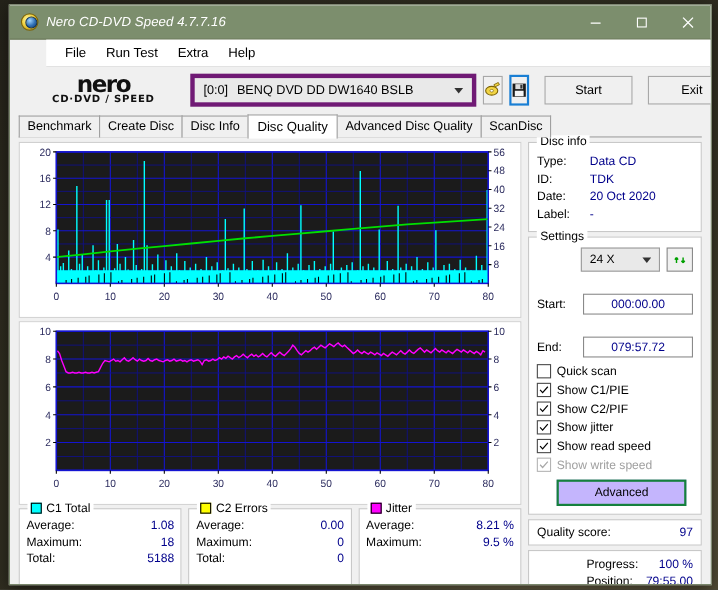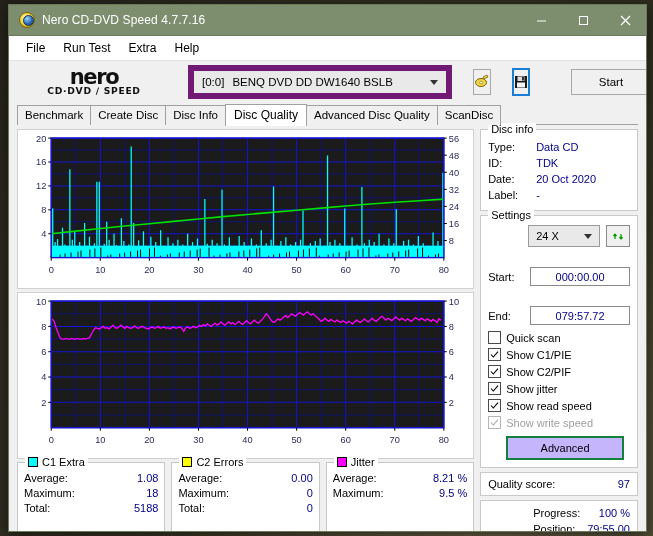--- a/index.html
+++ b/index.html
@@ -22,20 +22,21 @@
     border:1px solid #6c7a5c;
     box-shadow:0 3px 14px rgba(0,0,0,.55);
     display:flex;flex-direction:column;
     overflow:hidden;
   }
   
   #titlebar{
     height:30px;flex:0 0 30px;background:#7c8e6d;
     display:flex;align-items:center;
     border-bottom:1px solid #6c7a5c;
+    font-style:italic;
   }
   #app-icon{width:16px;height:16px;margin:0 7px 0 10px;position:relative;flex:0 0 16px;}
   #app-icon .disc{
     position:absolute;inset:0;border-radius:50%;
     background:radial-gradient(circle at 38% 34%, #fff3a8 0%, #f2d544 42%, #c9a017 78%, #8a6d0a 100%);
     border:1px solid #7d6408;
   }
   #app-icon .hub{
     position:absolute;left:4px;top:3px;width:9px;height:9px;border-radius:50%;
     background:radial-gradient(circle at 35% 30%, #9fd4ff 0%, #2f6fb5 55%, #14396b 100%);
@@ -46,58 +47,58 @@
     white-space:nowrap;overflow:hidden;text-overflow:ellipsis;
   }
   .winbtn{
     width:42px;height:29px;display:flex;align-items:center;justify-content:center;
     color:#ffffff;font-size:13px;line-height:1;user-select:none;
   }
   .winbtn svg{display:block;}
   
   #menubar{
     height:24px;flex:0 0 24px;background:#ffffff;display:flex;align-items:center;
-    padding-left:8px;border-bottom:1px solid #e2e2e2;
+    padding-left:8px;border-bottom:1px solid #e2e2e2;margin-left:33px;
   }
   .menu-item{font-size:12px;color:#000;padding:3px 9px;white-space:nowrap;}
   
   #toolbar{
     flex:0 0 42px;background:#f0f0f0;display:flex;align-items:center;
-    padding:0 8px;gap:21px;
+    padding:0 8px;gap:6px;
   }
   #logo{width:146px;flex:0 0 146px;padding-left:4px;}
   #logo .nero{
     font-family:"DejaVu Sans", sans-serif;
     font-size:21px;font-weight:bold;letter-spacing:-1.4px;color:#111;
     line-height:18px;text-align:center;
   }
   #logo .sub{
     font-family:"DejaVu Sans", sans-serif;
     font-size:9px;font-weight:bold;letter-spacing:.7px;color:#111;
     line-height:11px;text-align:center;
     transform:scaleX(1.02);
   }
   #drive-select{
     flex:0 0 240px;height:22px;background:#e9e9e9;
-    border:6px solid #701a75;display:flex;align-items:center;
+    border:4px solid #701a75;display:flex;align-items:center;
     font-size:11.5px;color:#000;padding:0 4px 0 8px;position:relative;
   }
   #drive-select .idx{margin-right:8px;}
   #drive-select .nm{flex:1 1 auto;white-space:nowrap;overflow:hidden;}
   .caret{width:0;height:0;border-left:4px solid transparent;border-right:4px solid transparent;border-top:5px solid #333;margin-right:4px;}
   .tbtn{
     width:26px;height:24px;background:#f0f0f0;border:1px solid #a8a8a8;
     display:flex;align-items:center;justify-content:center;
   }
   .tbtn.focused{border:2px solid #1a7fd4;}
   .bigbtn{
     height:24px;background:#f0f0f0;border:1px solid #a8a8a8;
     font-size:11.5px;color:#000;display:flex;align-items:center;justify-content:center;
   }
-  #start-btn{flex:0 0 78px;margin-left:20px;}
+  #start-btn{flex:0 0 78px;margin-left:8px;}
   #exit-btn{flex:0 0 78px;margin-left:8px;}
   
   #tabstrip{
     flex:0 0 22px;display:flex;align-items:flex-end;padding-left:8px;
     background:#f0f0f0;position:relative;
   }
   #tabstrip::after{
     content:"";position:absolute;left:8px;right:8px;bottom:0;height:1px;background:#a0a0a0;
   }
   .tab{
@@ -649,21 +650,21 @@
             <line x1="436" y1="133" x2="436" y2="136" stroke="#000" stroke-width="1"></line>
             <text x="436" y="148" text-anchor="middle" font-size="9.5" font-family="&quot;Liberation Sans&quot;, sans-serif" fill="#2b2b5e">80</text>
           </svg>
       </div>
 
       <div id="stats-row">
 
         <div class="group statbox">
           <div class="legend">
             <span class="sw" id="sw-c1" style="background: rgb(0, 255, 255);"></span>
-            <span>C1 Extra</span>
+            <span>C1 Total</span>
           </div>
           <div class="statline">
             <span class="k">Average:</span>
             <span class="v">1.08</span>
           </div>
           <div class="statline">
             <span class="k">Maximum:</span>
             <span class="v">18</span>
           </div>
           <div class="statline">

